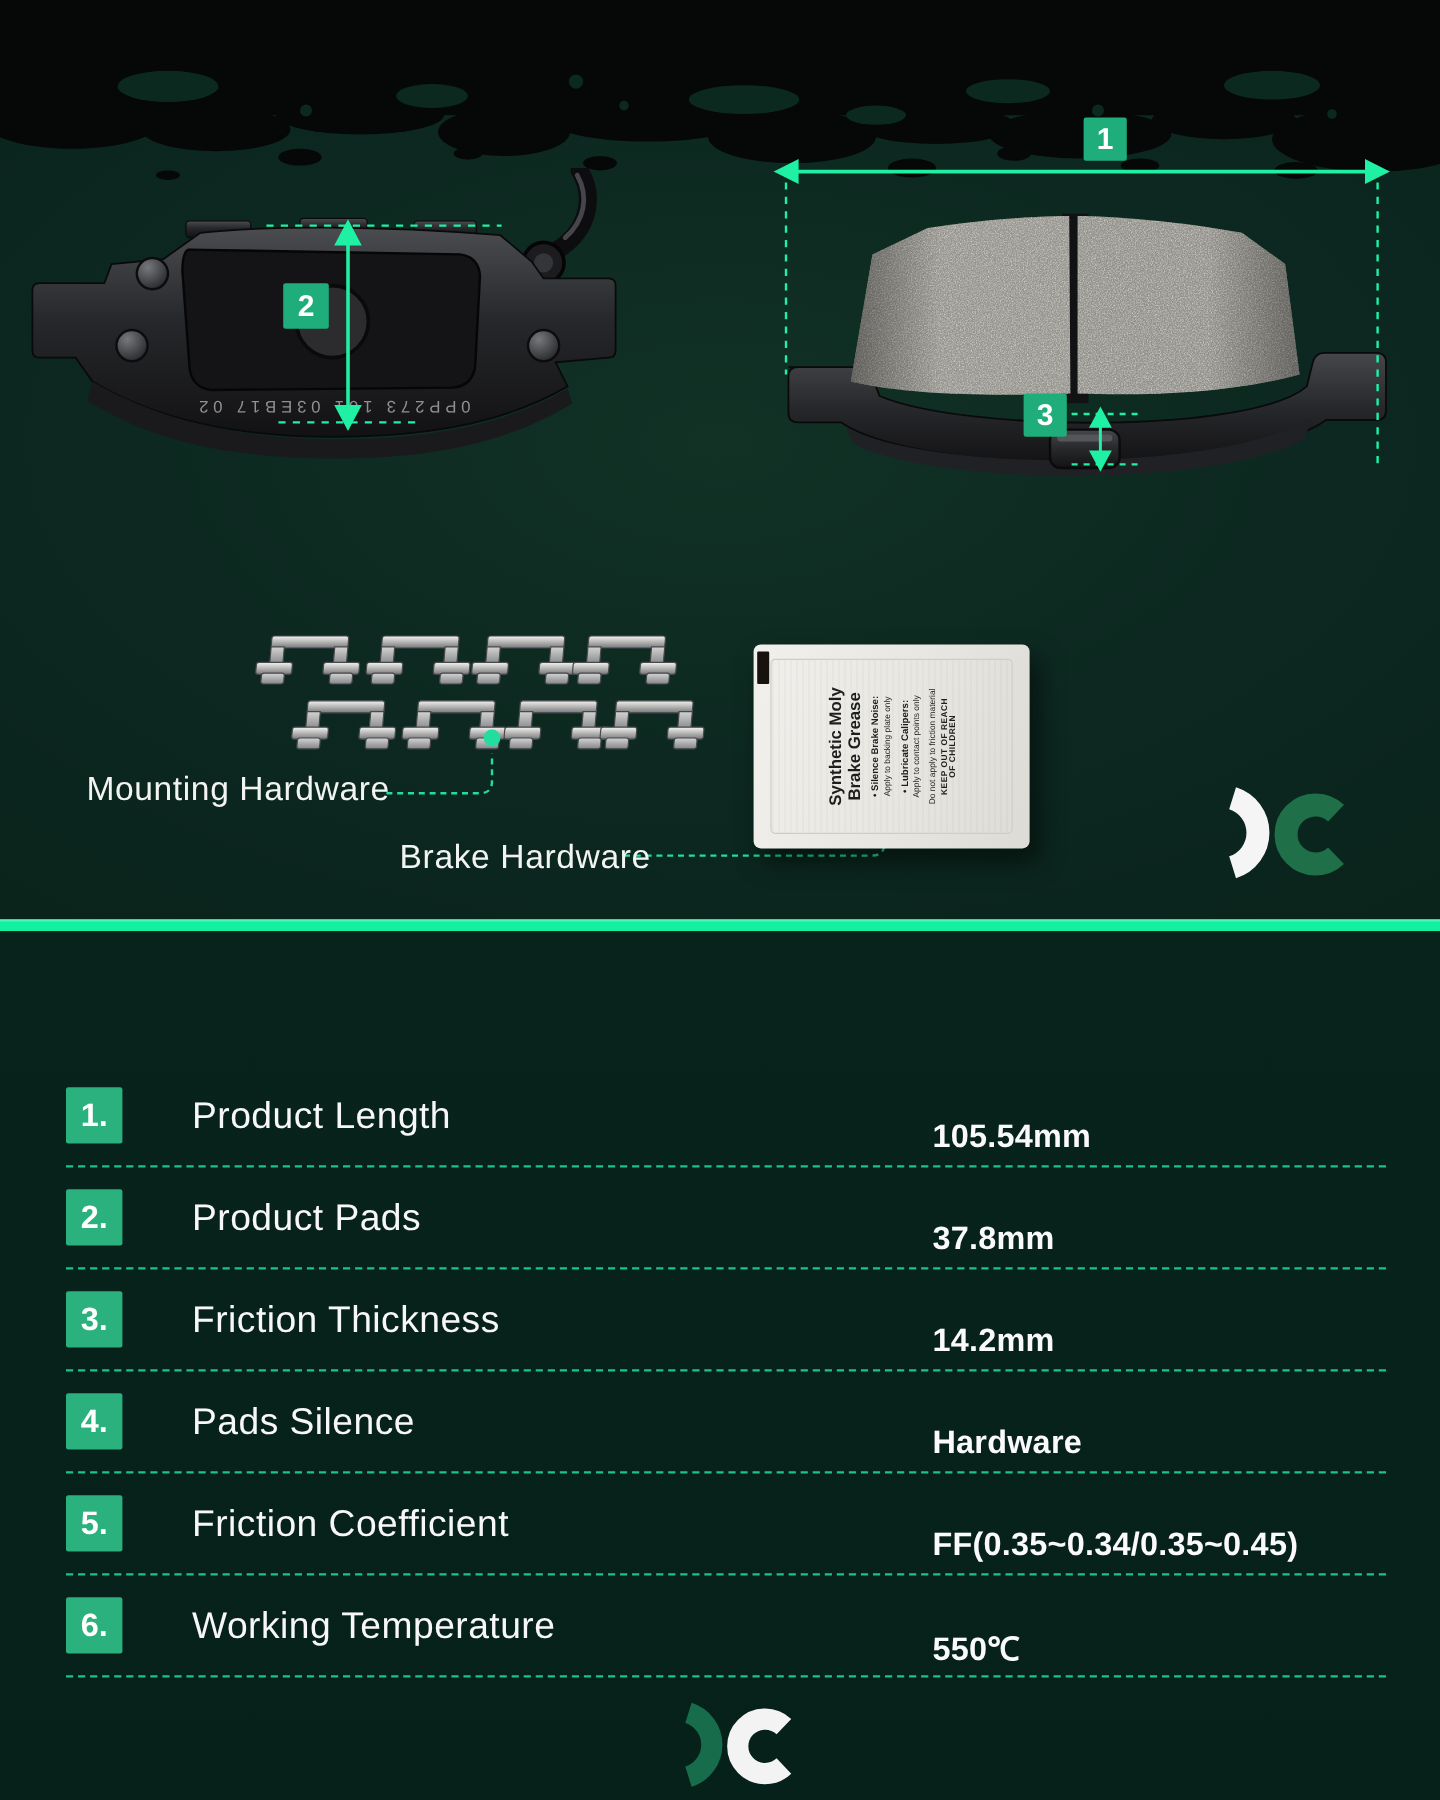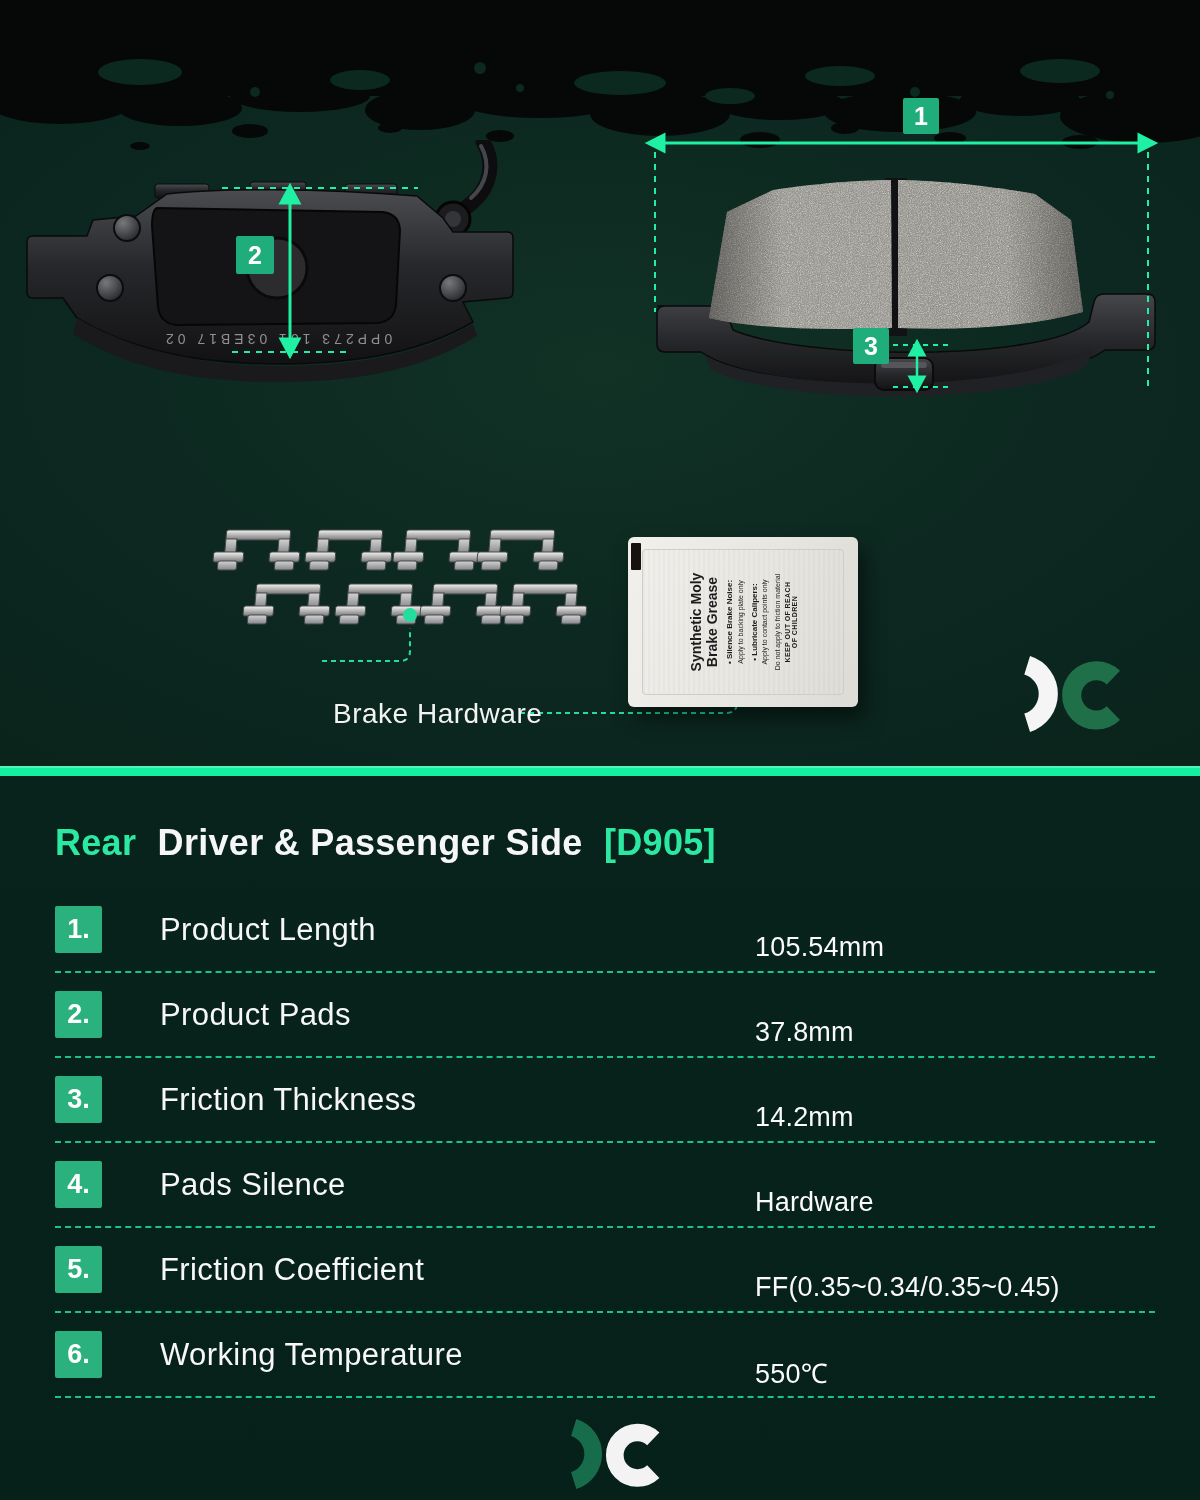--- a/index.html
+++ b/index.html
@@ -42,21 +42,21 @@
                color:#f5f6f5;letter-spacing:.3px;white-space:nowrap;}
   #sheet-title .mint{color:#2ce9a2;}
   #sheet-title .mid{margin:0 11px;}
   #spec-table{position:absolute;left:55px;top:112px;width:1100px;}
   .spec-row{position:relative;height:85px;display:flex;align-items:center;
             border-bottom:2px dashed #1cc28e;}
   .spec-num{width:47px;height:47px;background:#2bb17d;color:#fff;font-size:27px;
             font-weight:600;display:flex;align-items:center;justify-content:center;
             border-radius:2px;flex:0 0 47px;}
   .spec-label{margin-left:58px;color:#f6f7f6;font-size:31px;font-weight:400;letter-spacing:.4px;}
-  .spec-value{position:absolute;left:700px;color:#fafafa;font-size:27px;font-weight:400;letter-spacing:.2px;margin-top:36px;}
+  .spec-value{position:absolute;left:722px;color:#fafafa;font-size:27px;font-weight:700;letter-spacing:.2px;margin-top:36px;}
   
   .dc-logo{position:absolute;}
 </style>
 </head>
 <body>
 
 <div id="stage">
 
   <div id="hero">
 
@@ -249,20 +249,21 @@
 
     <svg class="abs" style="left:0;top:480px" width="1200" height="280" viewBox="0 0 1200 280">
       <g stroke="#22dd9e" stroke-width="2" fill="none" stroke-dasharray="5 4">
         <path d="M322,181 H400 Q410,181 410,171 V148"></path>
         <path d="M520,233 H726 Q737,233 737,223 V216"></path>
       </g>
       <circle cx="410" cy="135" r="7" fill="#22dd9e"></circle>
       <circle cx="737" cy="207" r="7" fill="#22dd9e"></circle>
     </svg>
 
+    <div class="callout" style="left:72px;top:642px">Mounting Hardware</div>
     <div class="callout" style="left:333px;top:698px">Brake Hardware</div>
 
     <div id="packet">
       <div class="inner"></div>
       <div class="notch"></div>
       <div class="rot">
         <div class="pt1">
           <span>Synthetic Moly</span><br>
           <span>Brake Grease</span>
         </div>
@@ -279,25 +280,20 @@
 
     <svg class="dc-logo" style="left:1008px;top:646px" width="130" height="96" viewBox="0 0 190 104">
       <path d="M28,10 A44,44 0 0 1 28,94" fill="none" stroke="#f4f5f4" stroke-width="28"></path>
       <path d="M154,28 A36,36 0 1 0 154,80" fill="none" stroke="#1f7049" stroke-width="28"></path>
     </svg>
   </div>
 
   <div id="divider"></div>
 
   <div id="sheet">
-    <div id="sheet-title">
-      <span class="mint">Rear</span>
-      <span class="mid">Driver &amp; Passenger Side</span>
-      <span class="mint">[D905]</span>
-    </div>
 
     <div id="spec-table">
       <div class="spec-row">
         <div class="spec-num">1.</div>
         <div class="spec-label">Product Length</div>
         <div class="spec-value">105.54mm</div>
       </div>
       <div class="spec-row">
         <div class="spec-num">2.</div>
         <div class="spec-label">Product Pads</div>

